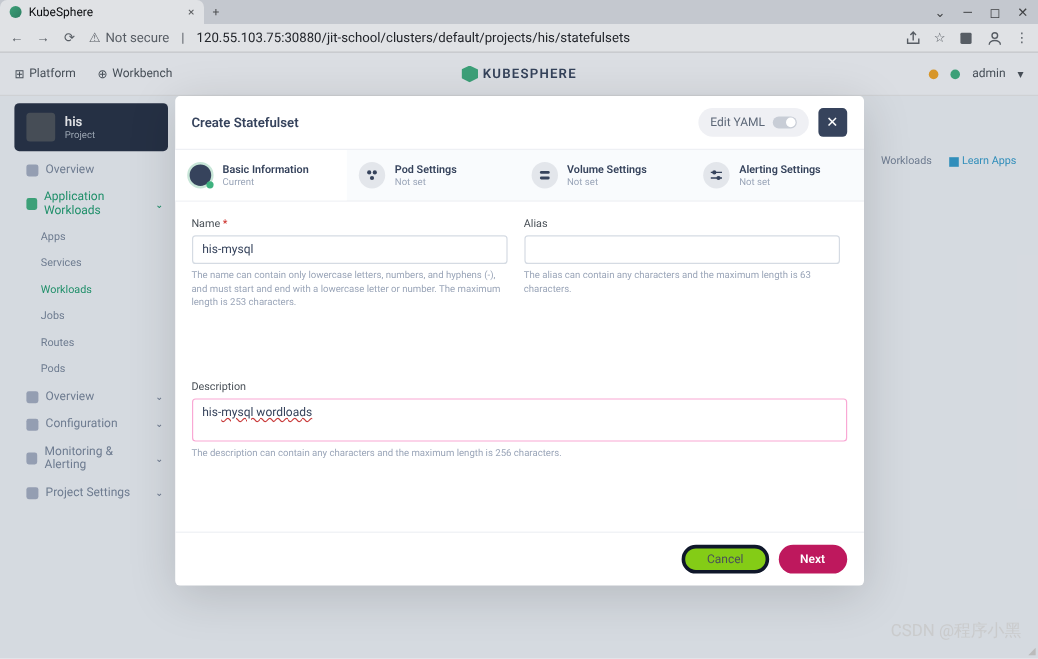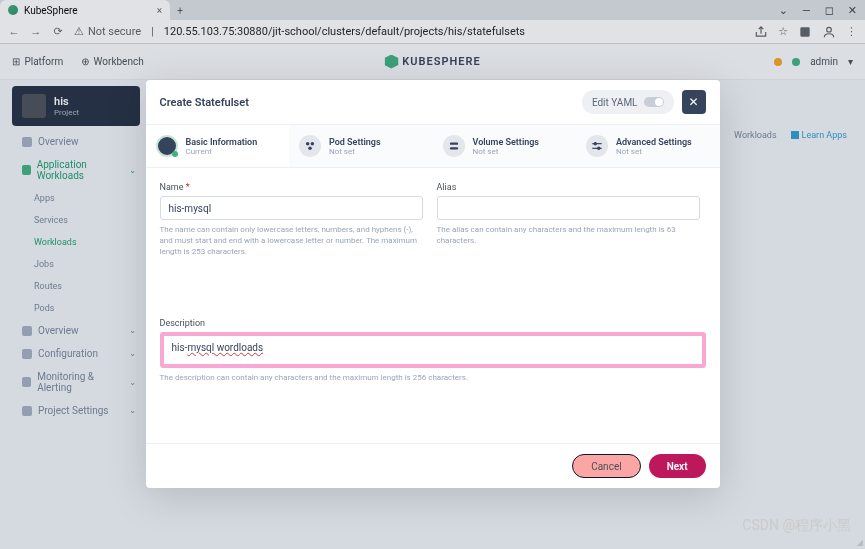--- a/index.html
+++ b/index.html
@@ -70,27 +70,27 @@
 .step-icon svg { width: 14px; height: 14px; }
 .step-lbl { font-weight: 600; color: #36435c; font-size: 9px; }
 .step-sub { font-size: 8px; color: #9aa5b8; }
 
 .form { padding: 14px 14px 0 14px; display: flex; flex-wrap: wrap; gap: 0 14px; font-size: 10px; color: #4a5158; flex: 1; overflow: auto; }
 .fgroup { width: calc(50% - 10px); margin-bottom: 12px; }
 .fgroup.full { width: 100%; }
 .flabel { font-size: 9px; color: #4a5158; margin-bottom: 4px; display: block; }
 .star { color: #ca2621; }
 .finput { width: 100%; height: 24px; border: 1px solid #d5dbe3; border-radius: 3px; padding: 0 8px; font-size: 10px; color: #36435c; outline: none; }
-.ftext { width: 100%; height: 36px; border: 4px solid #f9a8d4; border-radius: 3px; padding: 6px 8px; font-size: 10px; color: #36435c; outline: none; resize: both; }
+.ftext { width: 100%; height: 36px; border: 1px solid #f9a8d4; border-radius: 3px; padding: 6px 8px; font-size: 10px; color: #36435c; outline: none; resize: both; }
 .ftext .redspell { text-decoration: wavy underline #c93c3c; }
 .fhelp { font-size: 8px; color: #9aa5b8; margin-top: 4px; line-height: 1.4; }
 
 .modal-foot { border-top: 1px solid #eef0f4; padding: 10px 14px; display: flex; justify-content: flex-end; gap: 8px; }
 .btn { height: 24px; padding: 0 18px; border-radius: 14px; font-size: 10px; display: flex; align-items: center; cursor: pointer; border: none; }
-.btn-cancel { background: #fca5a5; border: 1px solid #0f172a; color: #4a5158; }
+.btn-cancel { background: #84cc16; border: 3px solid #0f172a; color: #4a5158; }
 .btn-next { background: #be185d; color: #fff; font-weight: 600; }
 
 .watermark { position: absolute; bottom: 14px; right: 14px; font-size: 14px; color: rgba(200,200,200,.85); z-index: 20; }
 .resize-handle { position:absolute; bottom:2px; right:2px; font-size:8px; color:#bbb; z-index:20; }
 </style>
 </head>
 <body>
 
 <div class="browser-tabs">
   <div class="tab">
@@ -278,21 +278,21 @@
       <div class="step">
         <div class="step-icon">
             <svg viewBox="0 0 24 24" fill="none" stroke="#36435c" stroke-width="2">
               <line x1="4" y1="8" x2="20" y2="8"></line>
               <line x1="4" y1="16" x2="20" y2="16"></line>
               <circle cx="9" cy="8" r="2" fill="#36435c"></circle>
               <circle cx="15" cy="16" r="2" fill="#36435c"></circle>
             </svg>
           </div>
         <div>
-            <div class="step-lbl">Advanced Settings</div>
+            <div class="step-lbl">Alerting Settings</div>
             <div class="step-sub">Not set</div>
           </div>
       </div>
     </div>
 
     <div class="form">
       <div class="fgroup">
         <label class="flabel"><span>Name</span> <span class="star">*</span></label>
         <input class="finput" value="his-mysql" style="">
         <div class="fhelp">The name can contain only lowercase letters, numbers, and hyphens (-), and must start and end with a lowercase letter or number. The maximum length is 253 characters.</div>

